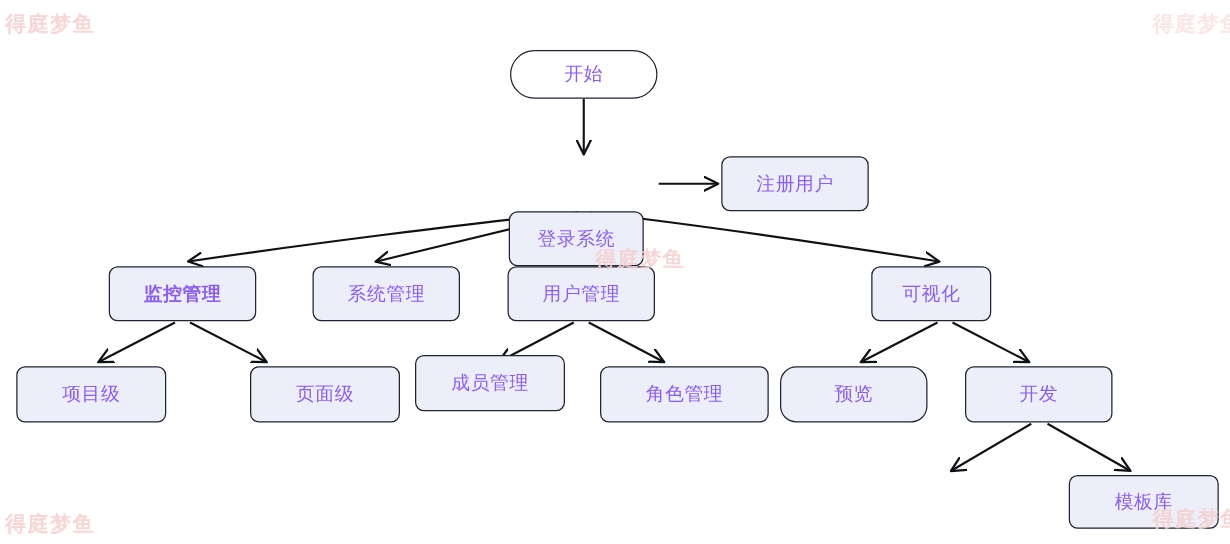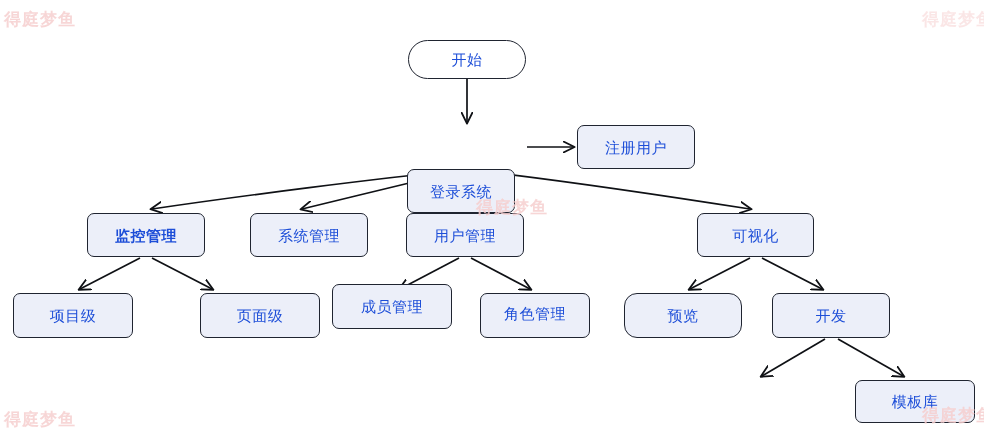--- a/index.html
+++ b/index.html
@@ -26,21 +26,21 @@
   }
   .node {
     position: absolute;
     box-sizing: border-box;
     display: flex;
     align-items: center;
     justify-content: center;
     background: #eceff9;
     border: 1.4px solid #1f2430;
     border-radius: 7px;
-    color: #1d4ed8;
+    color: #8b5cf6;
     font-size: 15px;
     letter-spacing: 0.5px;
     line-height: 1;
     z-index: 2;
   }
   .node.start {
     background: #ffffff;
     border-radius: 21px;
   }
   .node-label {
@@ -121,37 +121,37 @@
   </div>
 
   <div class="node" style="left:250px; top:213px; width:118px; height:44px;">
     <span class="node-label">系统管理</span>
   </div>
 
   <div class="node" style="left:406px; top:213px; width:118px; height:44px;">
     <span class="node-label">用户管理</span>
   </div>
 
-  <div class="node" style="left:697px; top:213px; width:117px; height:44px;">
+  <div class="node" style="left:697px; top:213px; width:96px; height:44px;">
     <span class="node-label">可视化</span>
   </div>
 
   <div class="node" style="left:13px; top:293px; width:120px; height:45px;">
     <span class="node-label">项目级</span>
   </div>
 
   <div class="node" style="left:160px; top:293px; width:120px; height:45px;margin-left:40px;">
     <span class="node-label">页面级</span>
   </div>
 
   <div class="node" style="left:332px; top:284px; width:120px; height:45px;">
     <span class="node-label">成员管理</span>
   </div>
 
-  <div class="node" style="left:480px; top:293px; width:110px; height:45px;font-family:Liberation Mono, monospace;">
+  <div class="node" style="left:480px; top:293px; width:135px; height:45px;">
     <span class="node-label">角色管理</span>
   </div>
 
   <div class="node" style="left:624px; top:293px; width:118px; height:45px;border-radius:13px;">
     <span class="node-label">预览</span>
   </div>
 
   <div class="node" style="left:772px; top:293px; width:118px; height:45px;">
     <span class="node-label">开发</span>
   </div>

